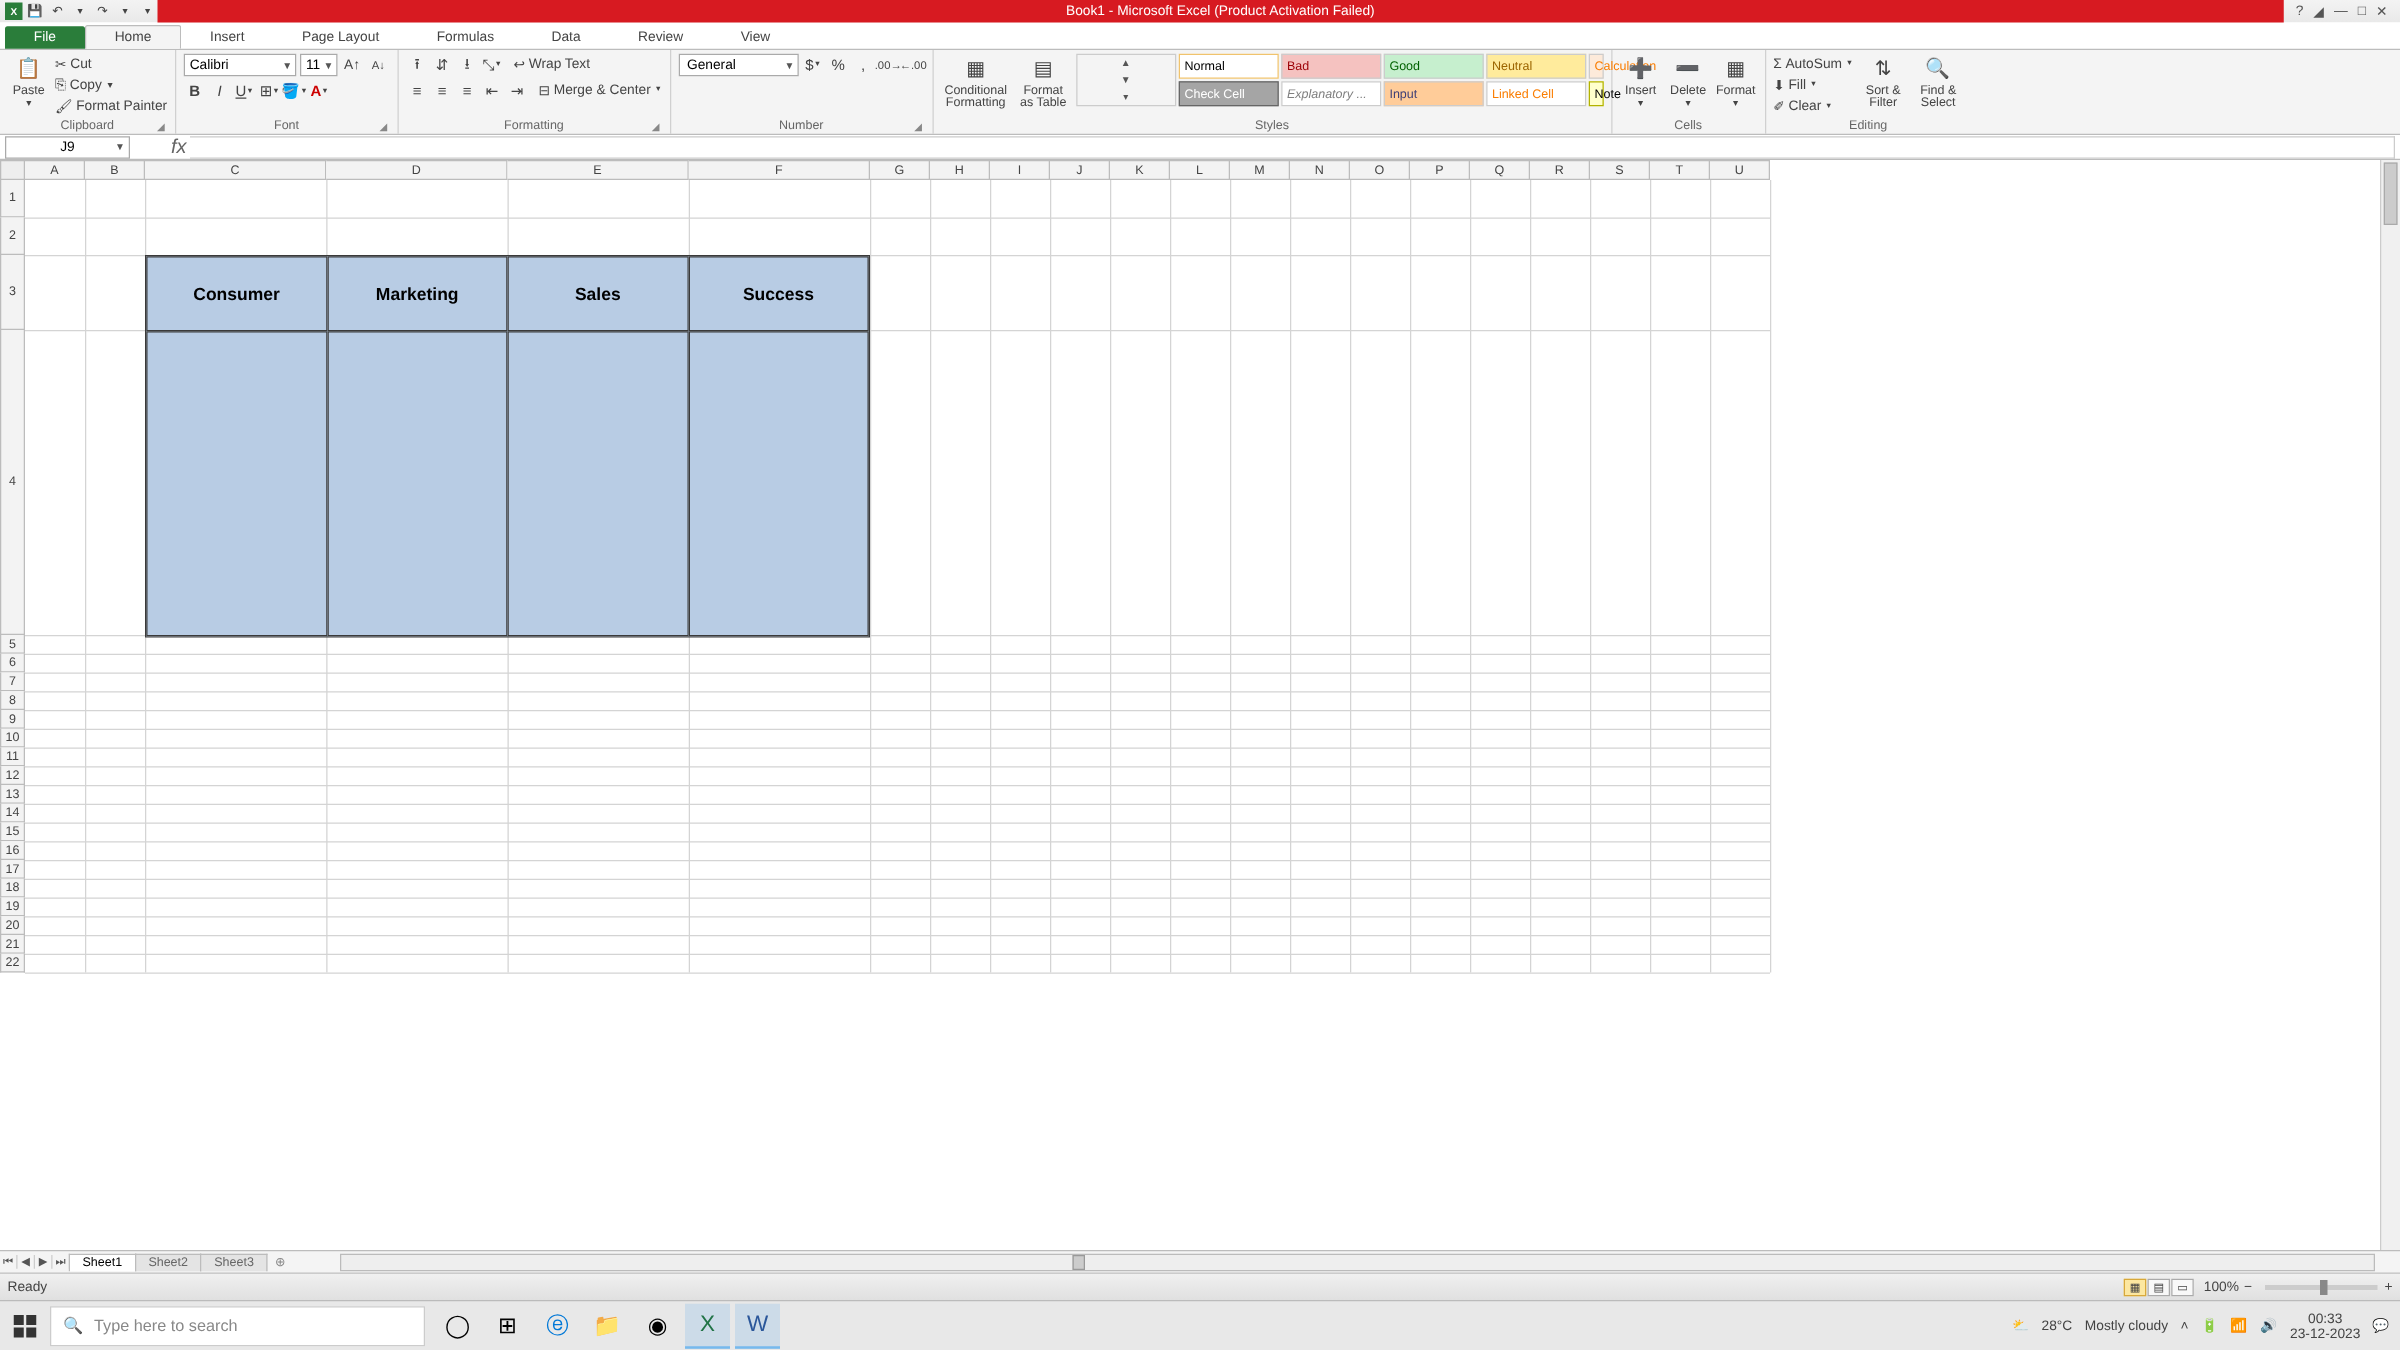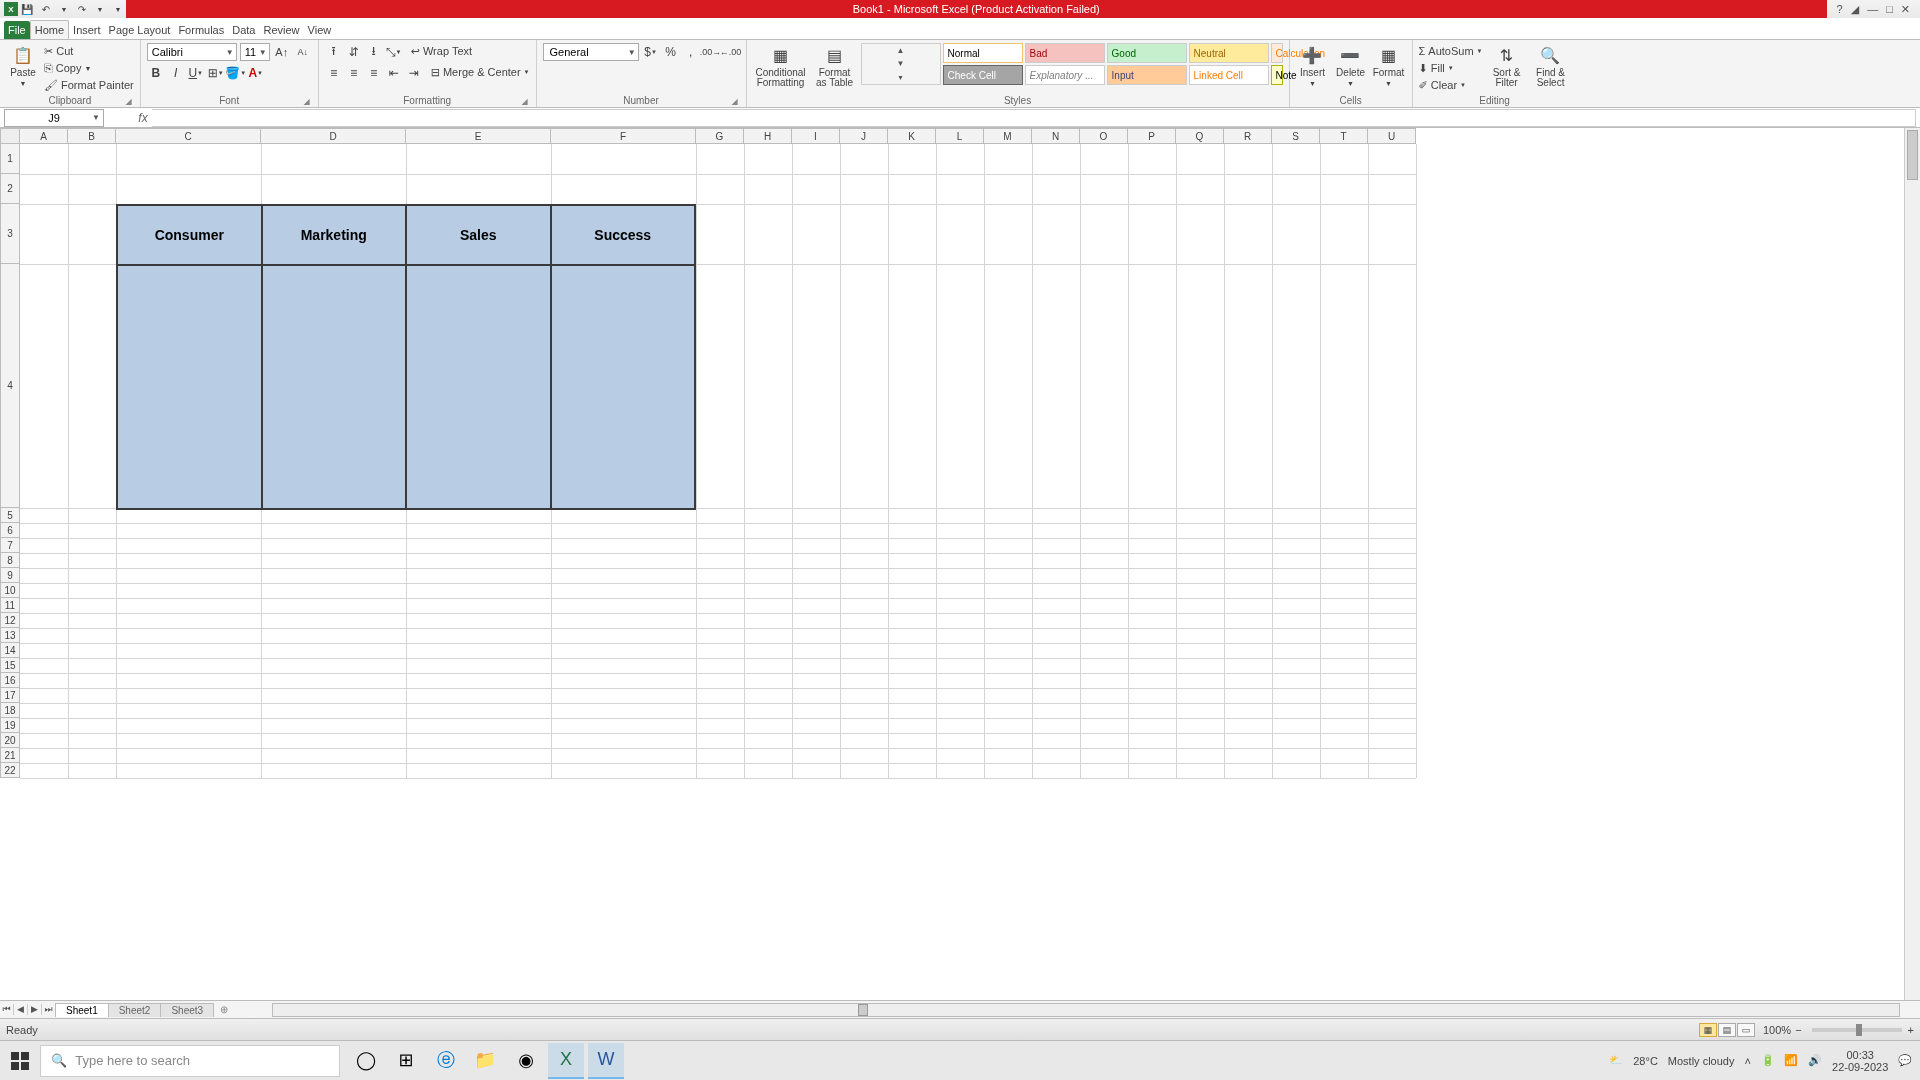--- a/index.html
+++ b/index.html
@@ -8,21 +8,21 @@
 
 .titlebar { height: 18px; display: flex; align-items: center; background: linear-gradient(#f3f3f3,#e9e9e9); }
 .titlebar-left { display: flex; align-items: center; gap: 2px; padding-left: 4px; }
 .excel-logo { width: 14px; height: 14px; background: #2a7d3a; display: inline-flex; align-items: center; justify-content: center; color: #fff; font-size: 8px; font-weight: bold; }
 .qat-btn { width: 16px; height: 14px; display: inline-flex; align-items: center; justify-content: center; font-size: 10px; color: #444; }
 .titlebar-red { flex: 1; background: #d71a21; height: 100%; display: flex; align-items: center; justify-content: center; color: #fff; font-size: 11px; }
 .win-controls { display: flex; gap: 8px; padding: 0 10px; align-items: center; color: #555; font-size: 11px; }
 
 
 .tabs { height: 22px; display: flex; align-items: flex-end; border-bottom: 1px solid #bcbcbc; padding-left: 4px; background: #fff; }
-.tab { padding: 3px 4px; font-size: 11px; color: #444; cursor: pointer; }
+.tab { padding: 3px 23px; font-size: 11px; color: #444; cursor: pointer; }
 .tab.active-green { background: #2a7d3a; color: #fff; border-radius: 2px 2px 0 0; }
 .tab.active-gray { background: #f4f4f4; border: 1px solid #bcbcbc; border-bottom: none; border-radius: 2px 2px 0 0; }
 
 
 .ribbon { height: 68px; background: #f4f4f4; border-bottom: 1px solid #bcbcbc; display: flex; }
 .group { border-right: 1px solid #d0d0d0; padding: 3px 6px 0 6px; display: flex; flex-direction: column; position: relative; }
 .group-body { display: flex; gap: 4px; flex: 1; }
 .group-label { text-align: center; font-size: 10px; color: #666; padding: 1px 0; position: relative; }
 .group-label .launcher { position: absolute; right: 2px; bottom: 1px; font-size: 8px; color: #888; }
 .big-btn { display: flex; flex-direction: column; align-items: center; justify-content: flex-start; width: 34px; gap: 1px; font-size: 10px; color: #444; }
@@ -41,21 +41,21 @@
 
 .styles-gallery { display: grid; grid-template-columns: repeat(5, 80px) 12px; grid-template-rows: 20px 20px; gap: 2px; }
 .style-cell { border: 1px solid #ccc; font-size: 10px; display: flex; align-items: center; padding: 0 4px; }
 .style-scroll { grid-row: 1 / span 2; display: flex; flex-direction: column; border: 1px solid #ccc; }
 .style-scroll div { flex: 1; display: flex; align-items: center; justify-content: center; font-size: 8px; color: #555; }
 
 
 .fxbar { height: 20px; display: flex; align-items: center; border-bottom: 1px solid #bcbcbc; }
 .namebox { width: 100px; height: 18px; border: 1px solid #aaa; background: #fff; margin-left: 4px; display: flex; align-items: center; justify-content: center; font-size: 11px; position: relative; }
 .namebox .dd { position: absolute; right: 3px; font-size: 8px; color: #555; }
-.fxlabel { width: 18px; text-align: center; font-style: italic; color: #666; font-size: 12px; margin-left: 30px; }
+.fxlabel { width: 18px; text-align: center; font-style: italic; color: #666; font-size: 16px; margin-left: 30px; }
 .formula-input { flex: 1; height: 18px; border: 1px solid #ccc; border-left: none; background: #fff; margin-right: 4px; }
 
 
 .grid-area { position: relative; height: 758px; overflow: hidden; }
 .corner { position: absolute; left: 0; top: 0; width: 20px; height: 16px; background: #eee; border: 1px solid #bcbcbc; }
 .col-headers { position: absolute; left: 20px; top: 0; height: 16px; display: flex; }
 .col-h { border: 1px solid #bcbcbc; border-left: none; background: #f3f3f3; text-align: center; font-size: 10px; color: #444; display: flex; align-items: center; justify-content: center; }
 .row-headers { position: absolute; left: 0; top: 16px; width: 20px; display: flex; flex-direction: column; }
 .row-h { border: 1px solid #bcbcbc; border-top: none; background: #f3f3f3; text-align: center; font-size: 10px; color: #444; display: flex; align-items: center; justify-content: center; }
 .cells { position: absolute; left: 20px; top: 16px; }
@@ -507,17 +507,17 @@
   <div class="tray">
     <span>⛅</span>
     <span>28°C</span>
     <span>Mostly cloudy</span>
     <span>˄</span>
     <span>🔋</span>
     <span>📶</span>
     <span>🔊</span>
     <div class="datetime">
       <div>00:33</div>
-      <div>22-09-2023</div>
+      <div>23-12-2023</div>
     </div>
     <span>💬</span>
   </div>
 </div>
 
 </body></html>

